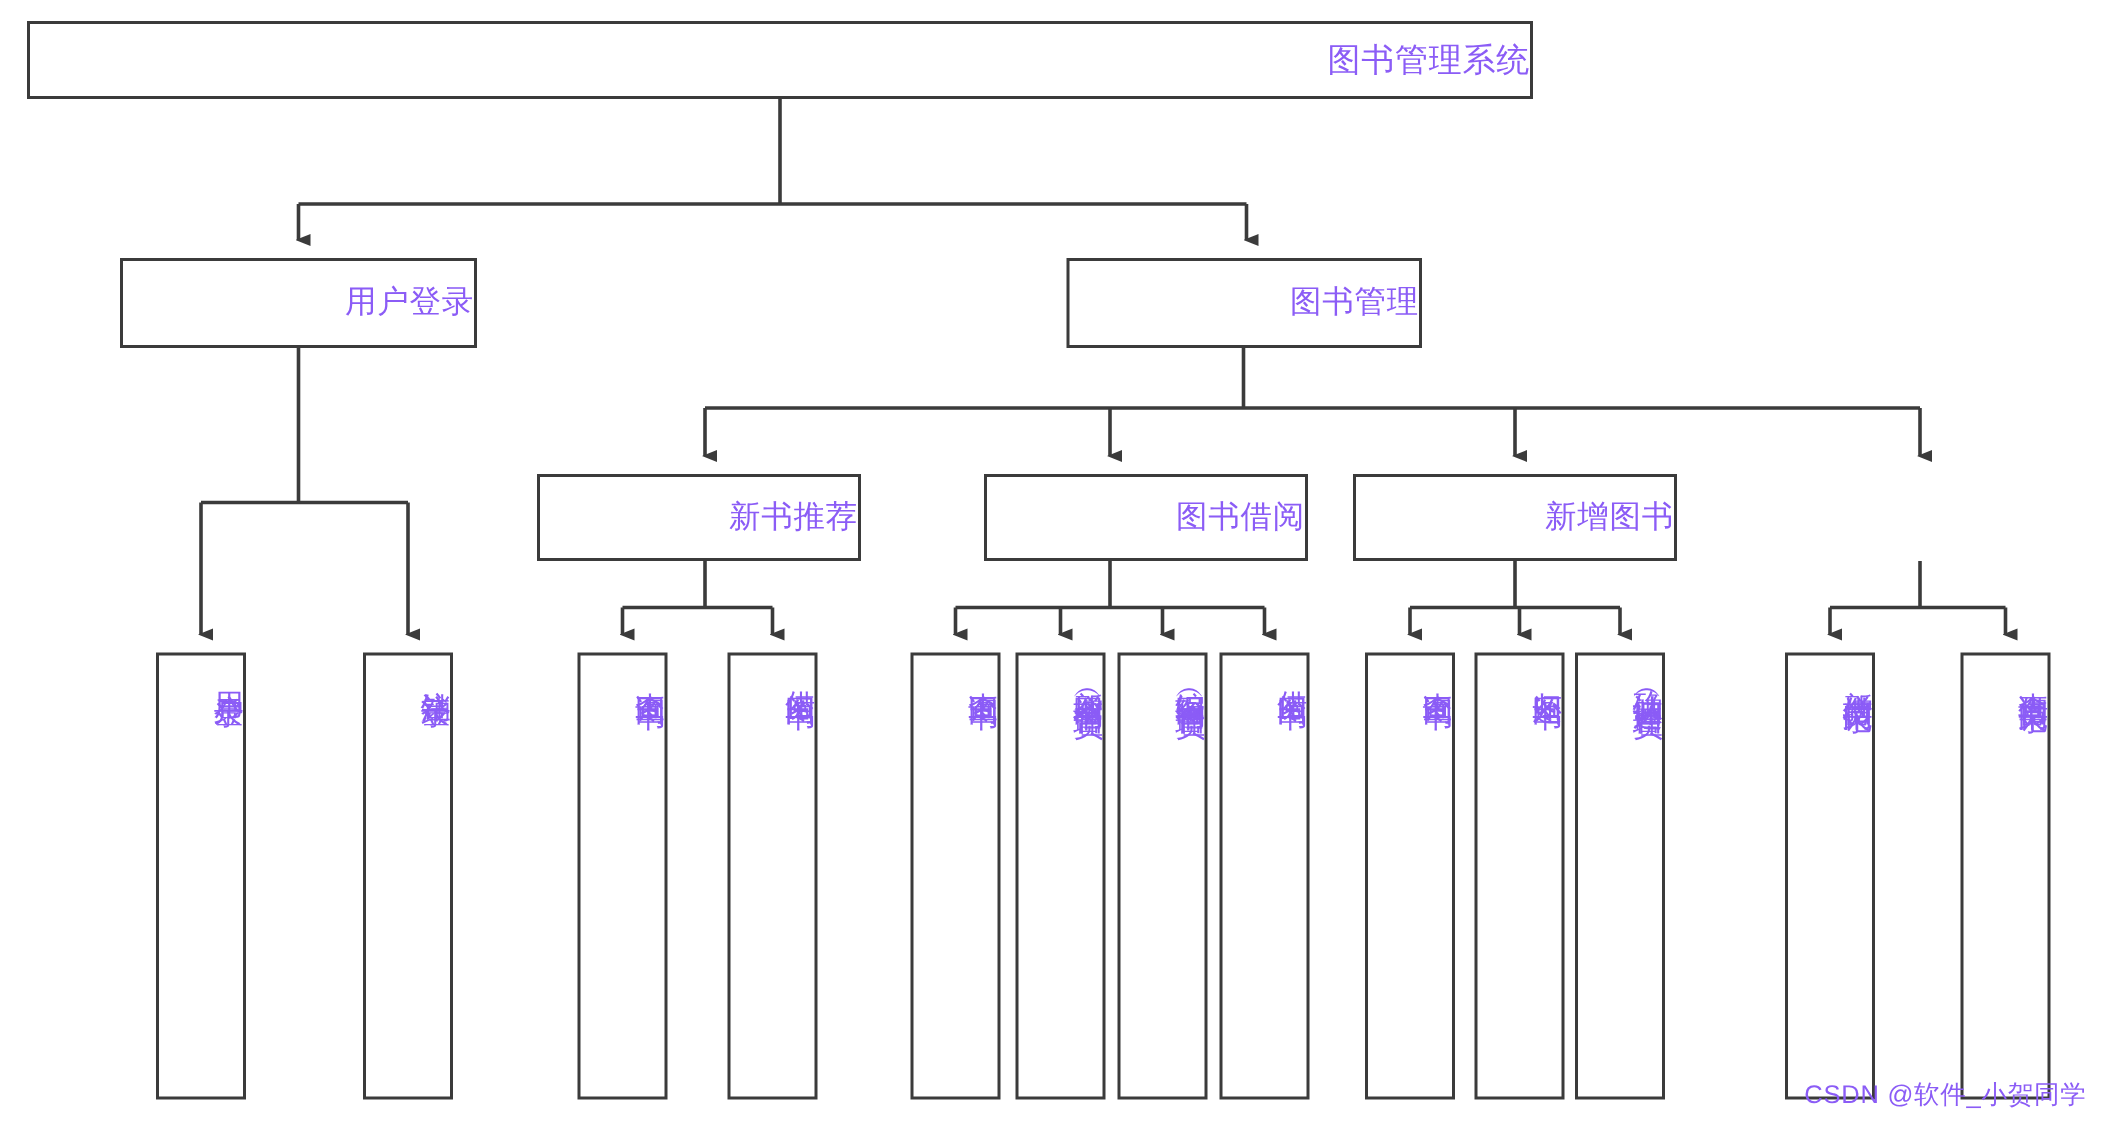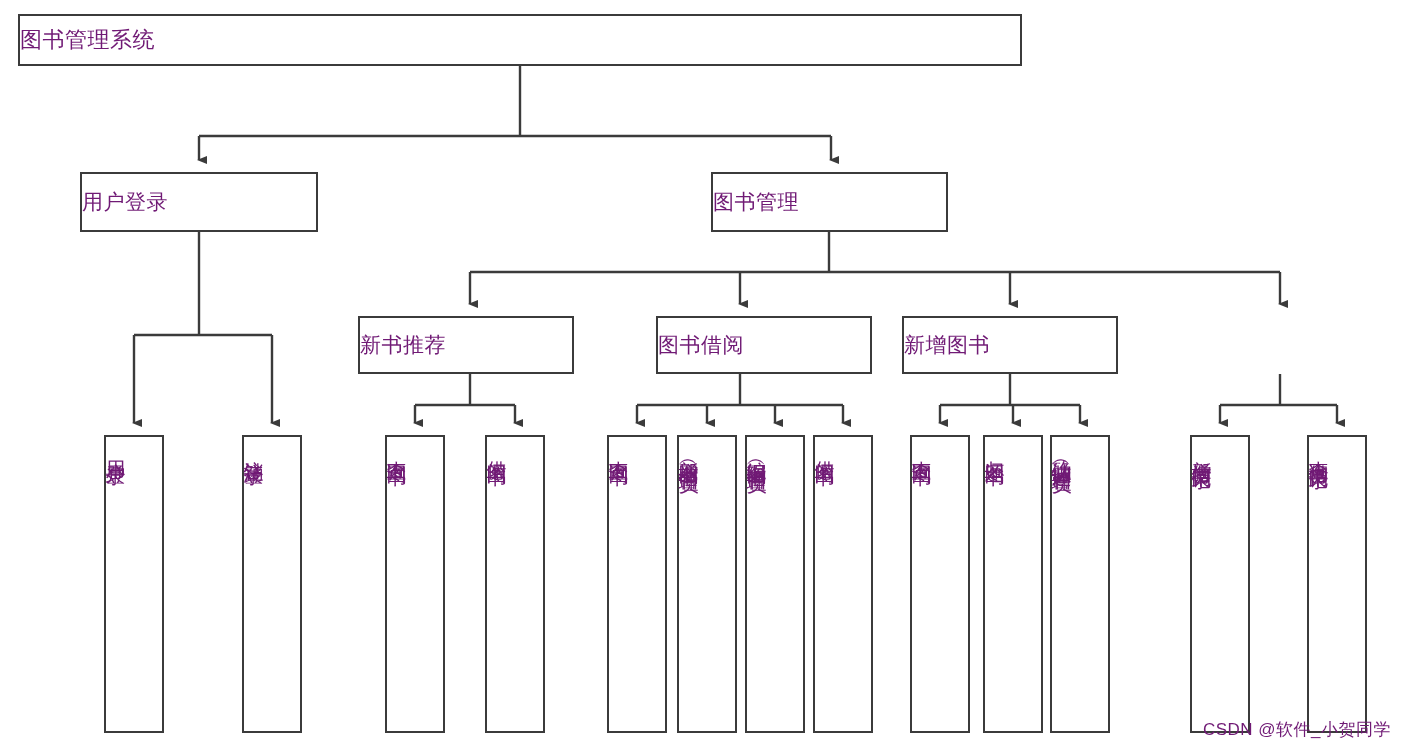--- a/index.html
+++ b/index.html
@@ -24,22 +24,22 @@
     width: 1405px;
     height: 747px;
   }
   .node {
     position: absolute;
     box-sizing: border-box;
     background: #ffffff;
     border: 2.2px solid #3b3b3b;
     display: flex;
     align-items: center;
-    justify-content: flex-start;
-    color: #701a75;
+    justify-content: flex-end;
+    color: #8b5cf6;
   }
   .node .label {
     display: block;
     text-align: center;
     line-height: 1.08;
     letter-spacing: 0.5px;
   }
   .node.horiz .label {
     font-size: 21px;
   }
@@ -56,21 +56,21 @@
     font-size: 20px;
     letter-spacing: 2px;
     line-height: 1;
     white-space: nowrap;
   }
   .watermark {
     position: absolute;
     right: 14px;
     bottom: 6px;
     font-size: 17px;
-    color: #701a75;
+    color: #8b5cf6;
     white-space: nowrap;
     letter-spacing: 0.5px;
   }
 </style>
 </head>
 <body>
 
 <div id="canvas">
 
   <svg id="edges" viewBox="0 0 1405 747" xmlns="http://www.w3.org/2000/svg">

